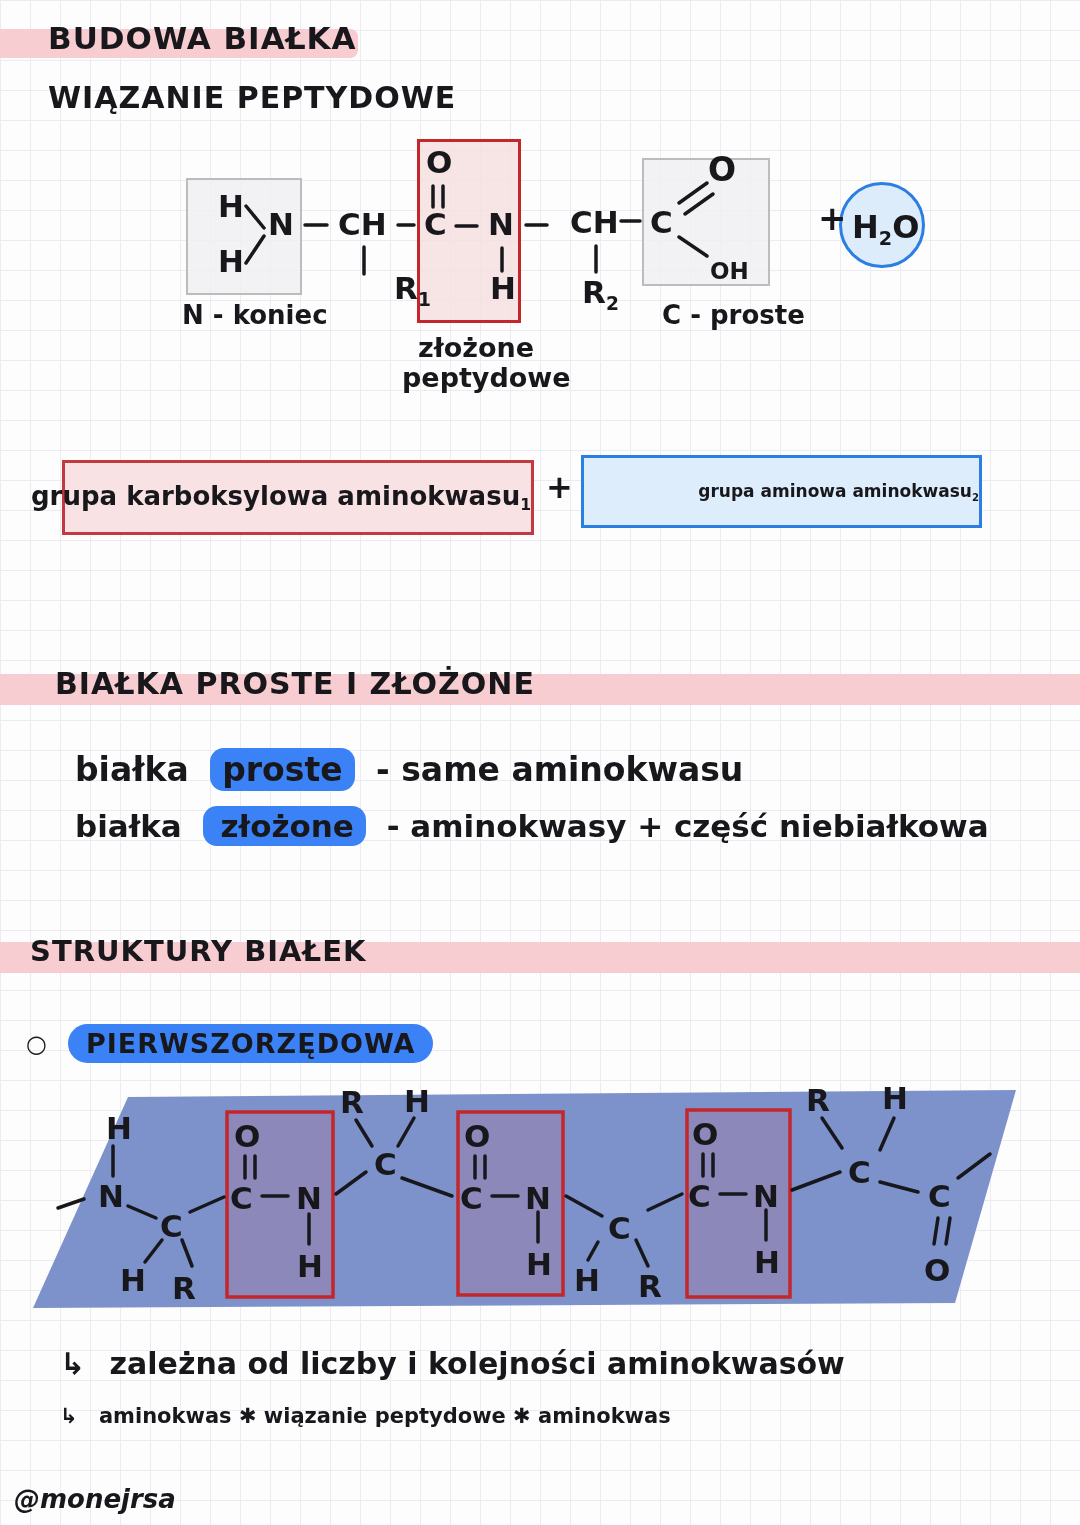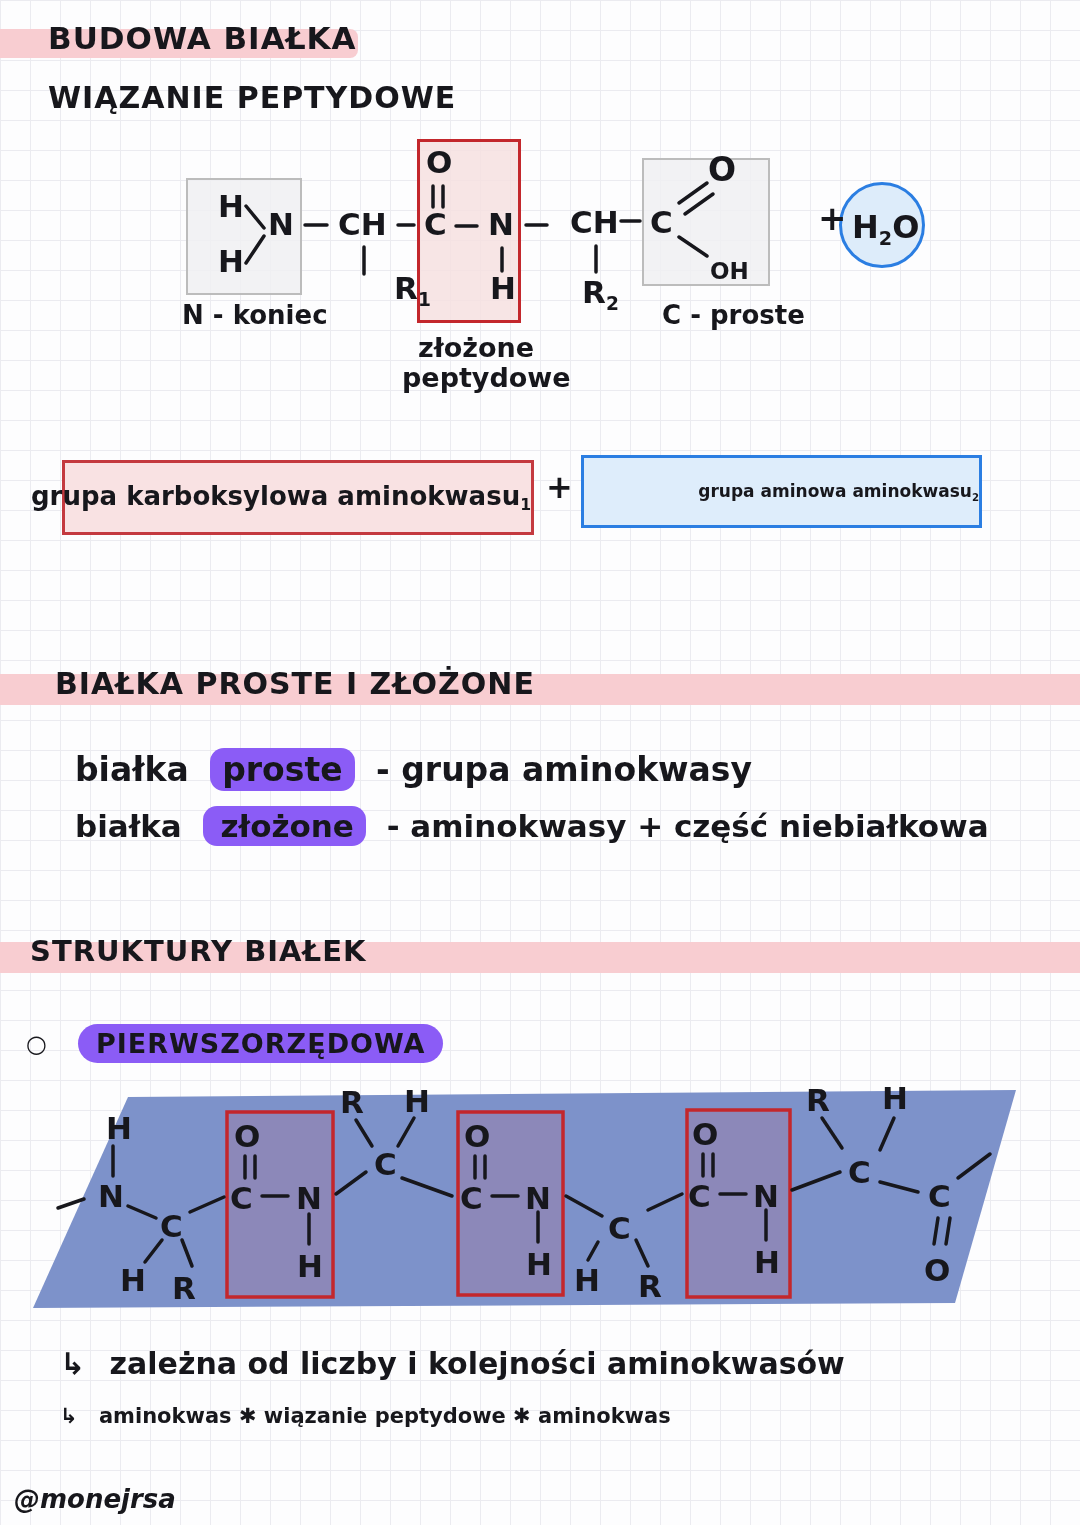--- a/index.html
+++ b/index.html
@@ -15,21 +15,21 @@
     background-size:30px 30px;
     overflow:hidden;
   }
   .abs { position:absolute; }
   .band { background:#f8cdd1; z-index:1; }
   .htext { font-weight:600; letter-spacing:1px; z-index:3; white-space:nowrap; }
   .hand { font-weight:600; white-space:nowrap; z-index:3; }
   .atom { font-weight:700; font-size:31px; z-index:3; white-space:nowrap; }
   .small-label { font-weight:600; font-size:26px; z-index:3; white-space:nowrap; }
   sub { font-size:0.6em; vertical-align:-0.35em; font-weight:700; }
-  .pill { background:#8b5cf6; border-radius:14px; padding:2px 12px; }
+  .pill { background:#3b82f6; border-radius:14px; padding:2px 12px; }
   .graybox { border:2px solid #bcbcbc; background:rgba(240,240,242,0.85); z-index:1; }
   .redbox { border:3px solid #c3272c; background:rgba(246,224,224,0.85); z-index:1; }
   .groupbox { display:flex; align-items:center; justify-content:flex-end; z-index:1; }
   svg.layer { position:absolute; left:0; top:0; z-index:2; pointer-events:none; }
   .bond { stroke:#17171c; stroke-width:3.5; stroke-linecap:round; fill:none; }
 </style>
 </head>
 <body>
 
 <div class="abs band" style="left:0; top:29; width:358px; height:29px; top:29px; border-radius:0 8px 8px 0;"></div>
@@ -136,31 +136,31 @@
 <span class="abs atom" style="left:546px; top:468px; font-size:32px;">+</span>
 <div class="abs groupbox" style="left:581px; top:455px; width:401px; height:73px; border:3px solid #2b7ee2; background:#deedfb;">
   <span class="hand" style="font-size:17px;"><span>grupa aminowa aminokwasu</span><sub>2</sub></span>
 </div>
 
 <div class="abs htext" style="left:55px; top:666px; font-size:30px;">BIAŁKA PROSTE I ZŁOŻONE</div>
 
 <div class="abs hand" style="left:75px; top:750px; font-size:33px;">
   <span>białka</span>
   <span class="pill" style="margin:0 10px;">proste</span>
-  <span>- grupa aminokwasy</span>
+  <span>- same aminokwasu</span>
 </div>
 <div class="abs hand" style="left:75px; top:808px; font-size:31px;">
   <span>białka</span>
   <span class="pill" style="margin:0 10px;padding-left:18px;">złożone</span>
   <span>- aminokwasy + część niebiałkowa</span>
 </div>
 
 <div class="abs htext" style="left:30px; top:934px; font-size:29px;">STRUKTURY BIAŁEK</div>
 <span class="abs hand" style="left:26px; top:1030px; font-size:24px;">○</span>
-<div class="abs htext pill" style="left:78px; top:1024px; font-size:27px; border-radius:20px; padding:4px 18px;">PIERWSZORZĘDOWA</div>
+<div class="abs htext pill" style="left:68px; top:1024px; font-size:27px; border-radius:20px; padding:4px 18px;">PIERWSZORZĘDOWA</div>
 
 <span class="abs atom" style="left:106px; top:1110px;">H</span>
 <span class="abs atom" style="left:98px; top:1178px;">N</span>
 <span class="abs atom" style="left:160px; top:1208px;">C</span>
 <span class="abs atom" style="left:120px; top:1262px;">H</span>
 <span class="abs atom" style="left:172px; top:1270px;">R</span>
 
 <span class="abs atom" style="left:234px; top:1118px;">O</span>
 <span class="abs atom" style="left:230px; top:1180px;">C</span>
 <span class="abs atom" style="left:296px; top:1180px;">N</span>

